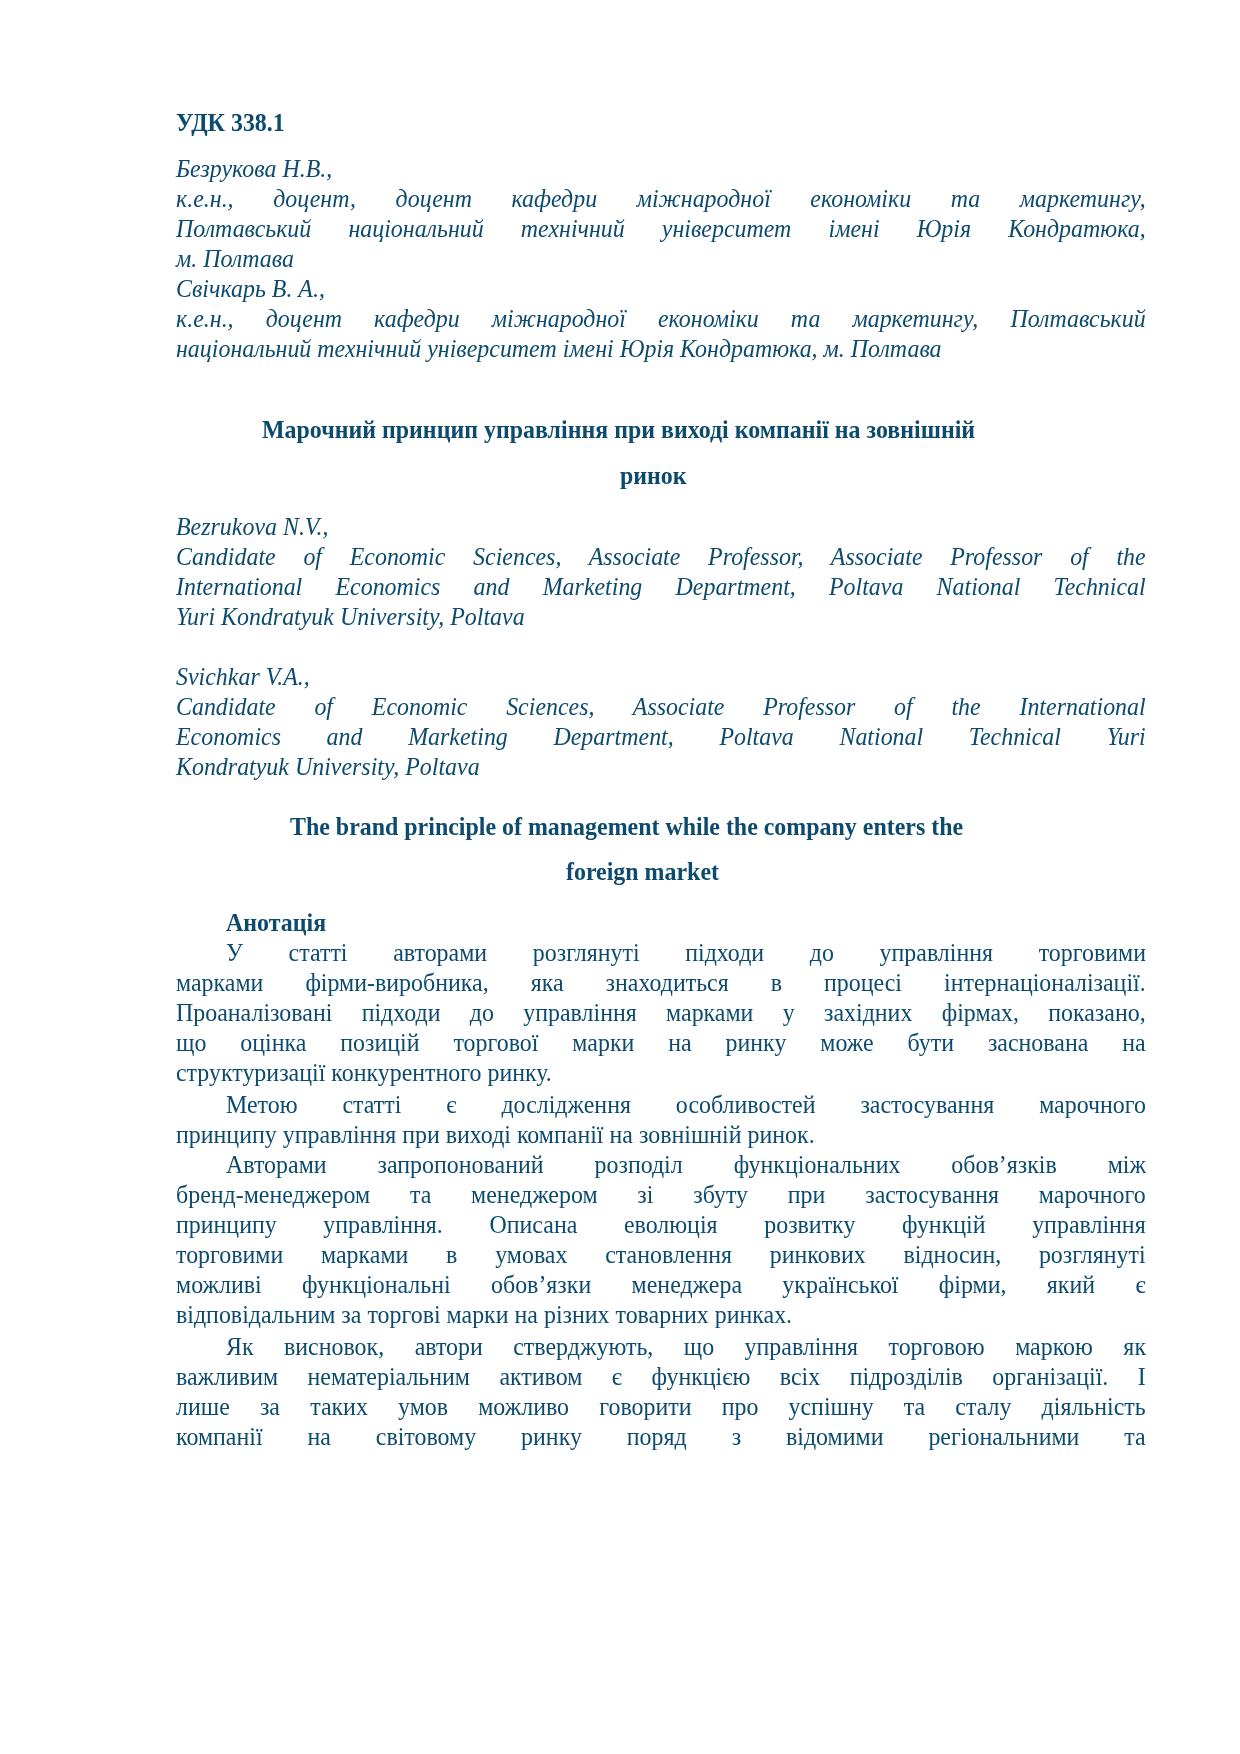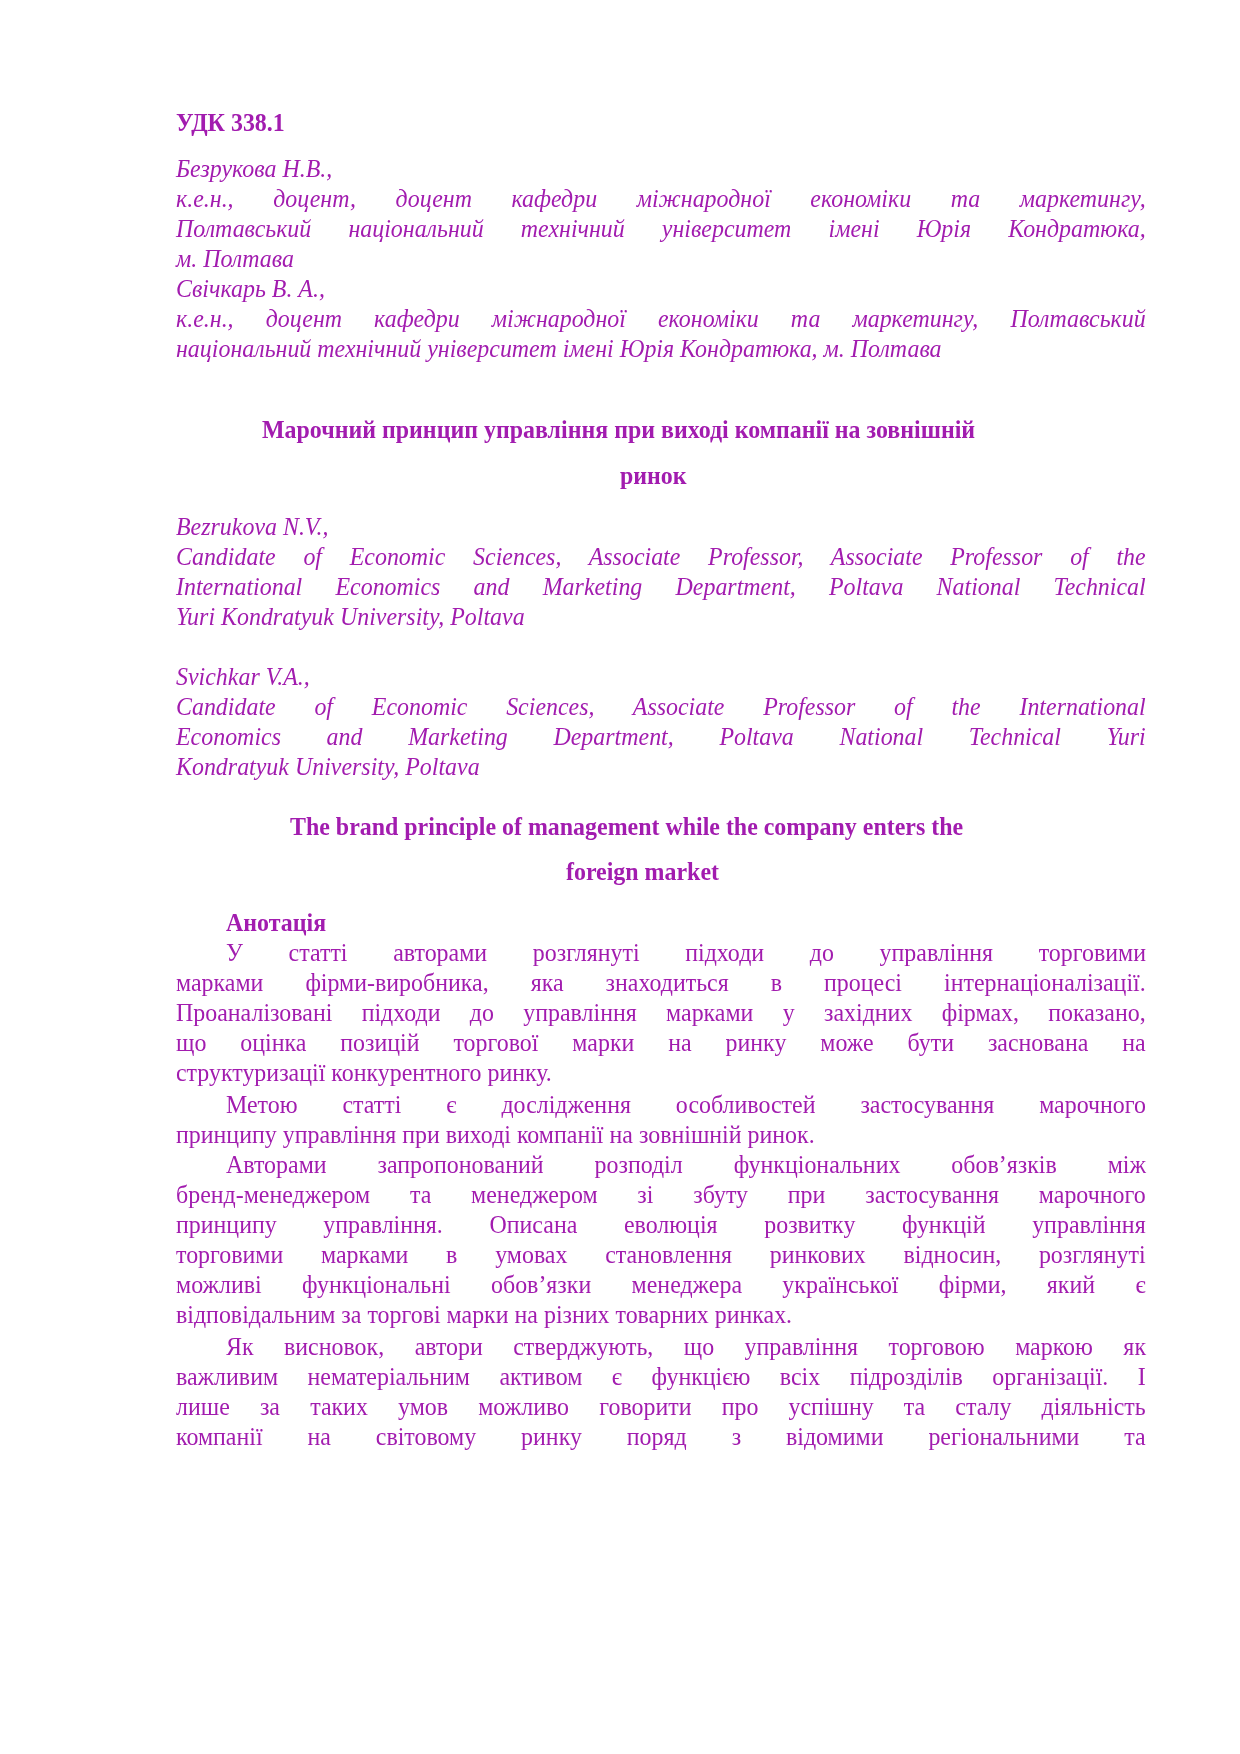--- a/index.html
+++ b/index.html
@@ -1,17 +1,17 @@
 <!DOCTYPE html>
 <html><head>
 <meta charset="utf-8">
 <style>
   html, body { margin: 0; padding: 0; background: #ffffff; }
   body { width: 1240px; height: 1754px; position: relative; overflow: hidden; }
-  .page { position: absolute; left: 0; top: 0; width: 1240px; height: 1754px; background: #fff; color: #a21caf;
+  .page { position: absolute; left: 0; top: 0; width: 1240px; height: 1754px; background: #fff; color: #0c4a6e;
           font-family: "Liberation Serif", serif; }
   .ln { position: absolute; left: 176px; width: 970px; font-size: 26px; line-height: 30px; white-space: nowrap;
         transform-origin: left top; }
   .it { font-style: italic; }
   .b { font-weight: bold; }
   .just { text-align: justify; text-align-last: justify; white-space: normal; }
   .cond { transform: scaleX(0.92); width: 1054px; }
 </style>
 </head>
 <body>

